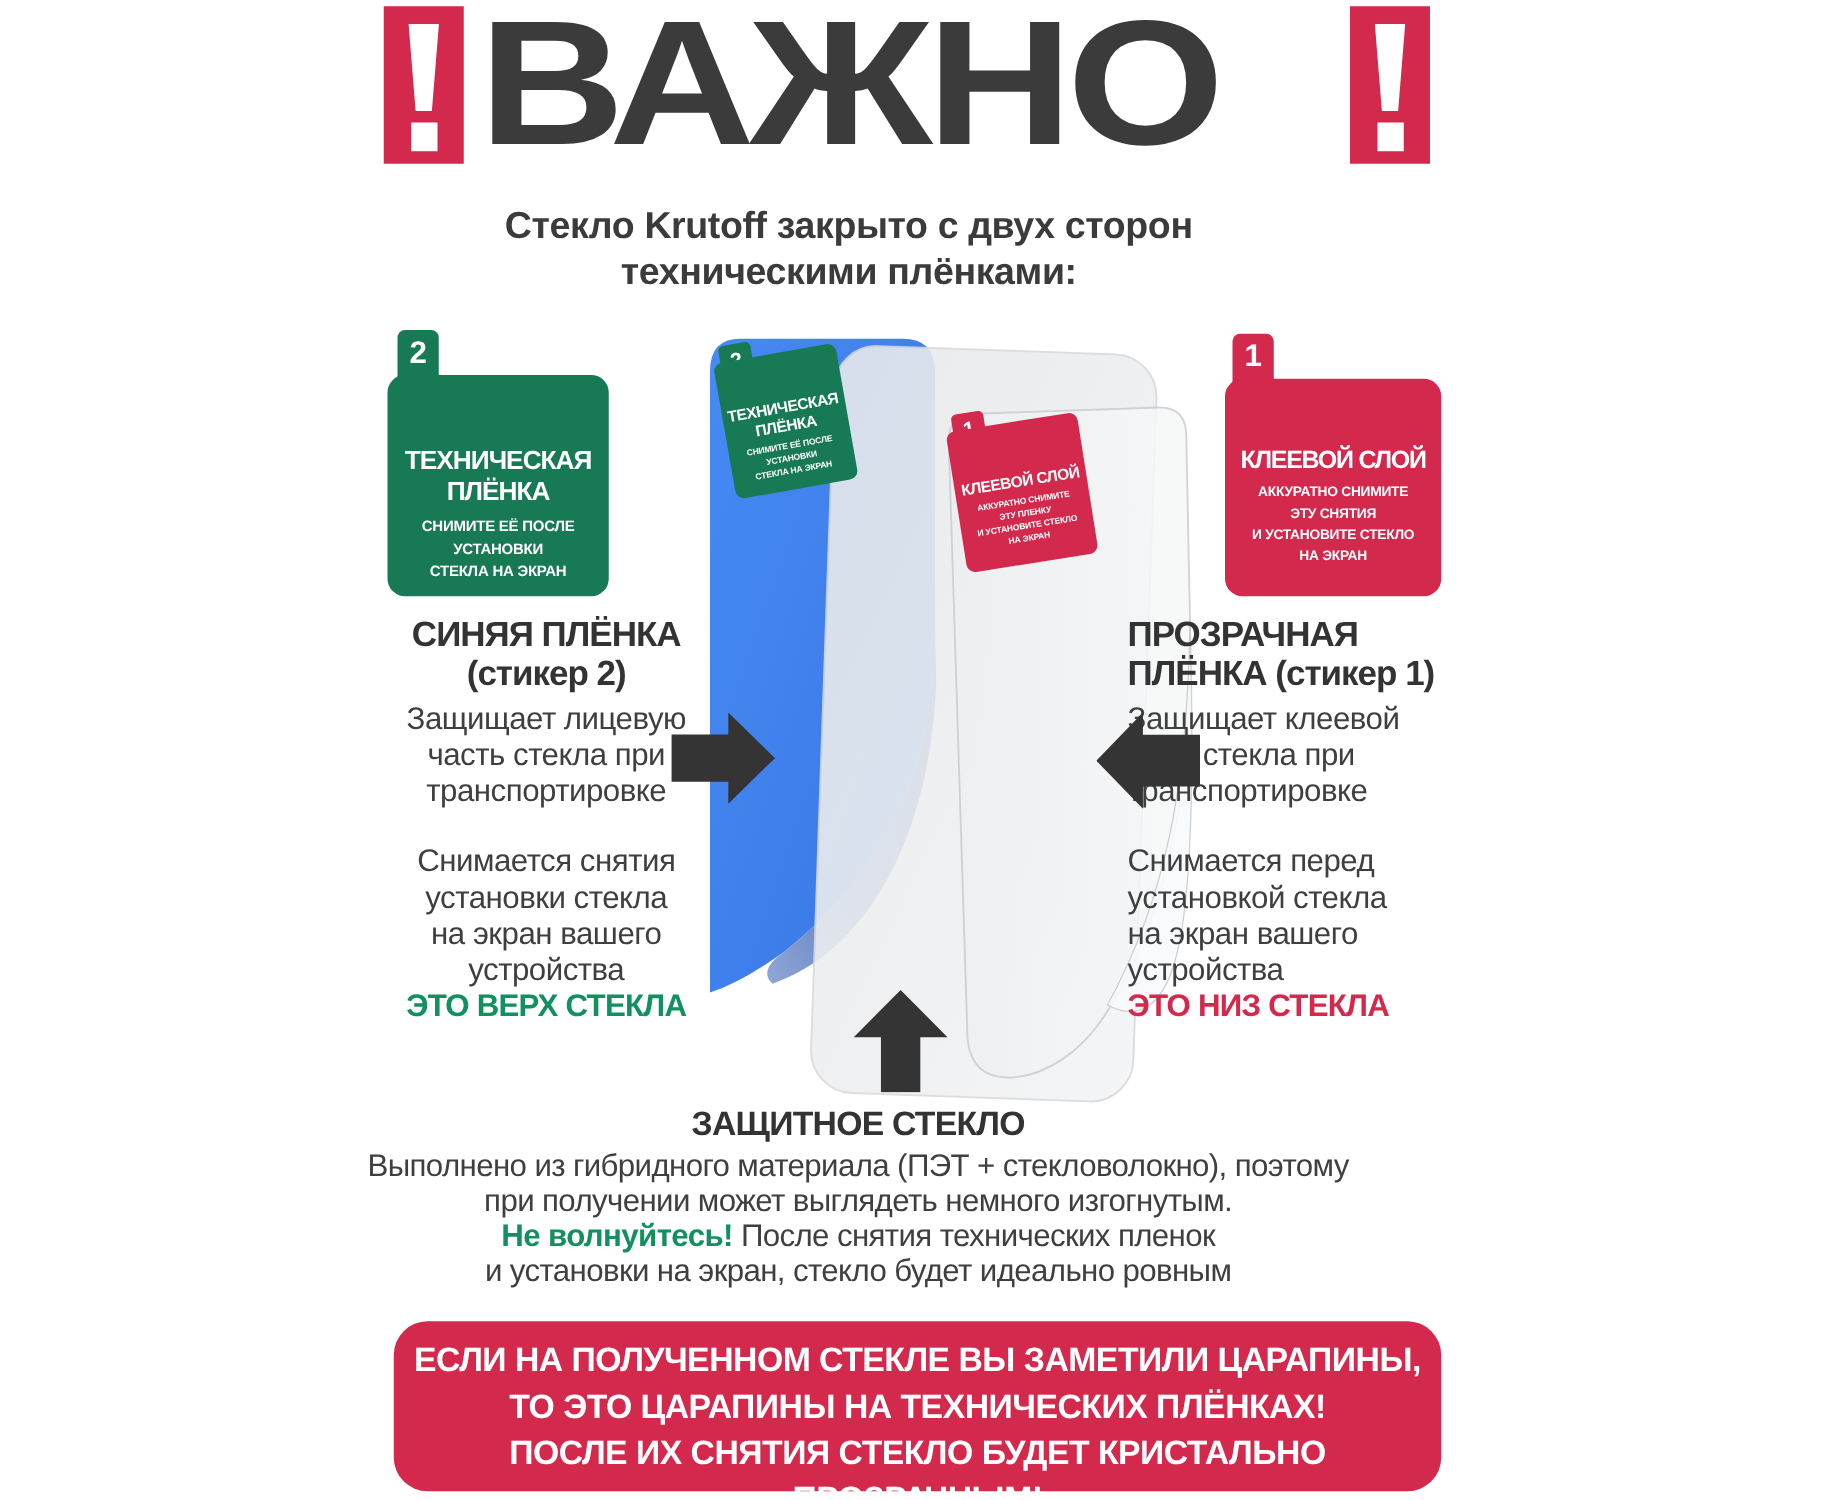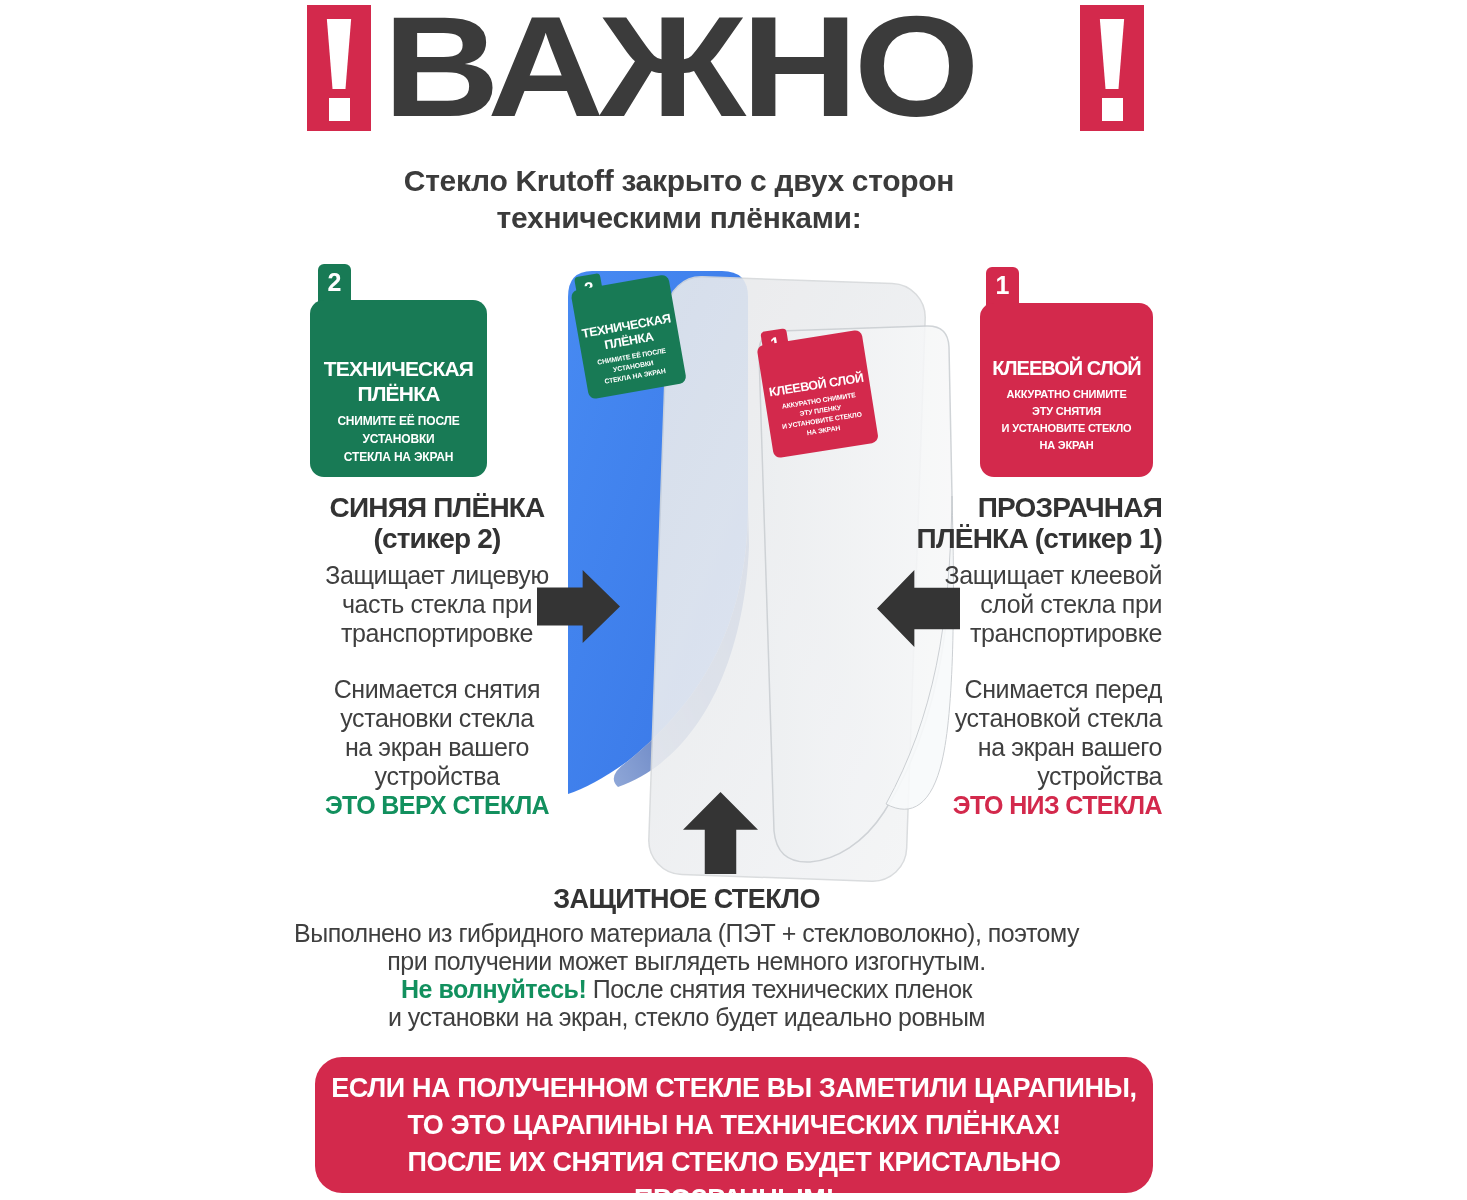--- a/index.html
+++ b/index.html
@@ -54,21 +54,21 @@
   .arrow-right{left:537px;top:570px;width:83px;height:73px;
     clip-path:polygon(0 24%,55% 24%,55% 0,100% 50%,55% 100%,55% 76%,0 76%);}
   .arrow-left{left:877px;top:570px;width:83px;height:77px;
     clip-path:polygon(100% 23%,45% 23%,45% 0,0 50%,45% 100%,45% 77%,100% 77%);}
   .arrow-up{left:683px;top:792px;width:75px;height:82px;
     clip-path:polygon(50% 0,100% 46%,71% 46%,71% 100%,29% 100%,29% 46%,0 46%);}
 
   
   .col{position:absolute;top:492px;color:#3f3f3f;}
   .col-left{left:312px;width:250px;text-align:center;}
-  .col-right{left:902px;width:260px;text-align:right;}
+  .col-right{left:902px;width:260px;}
   .col-heading{font-size:28px;line-height:31px;font-weight:bold;color:#333;
                letter-spacing:-0.8px;margin-bottom:7px;}
   .col-body div{font-size:25px;line-height:29px;letter-spacing:-0.4px;}
   .col-gap{height:27px;}
   .col-footer{font-size:25px;line-height:29px;font-weight:bold;letter-spacing:-0.6px;}
   .footer-green{color:var(--green-accent);}
   .footer-red{color:var(--red);}
 
   
   .glass-section{position:absolute;left:15px;right:0;top:884px;text-align:center;color:#3f3f3f;}

